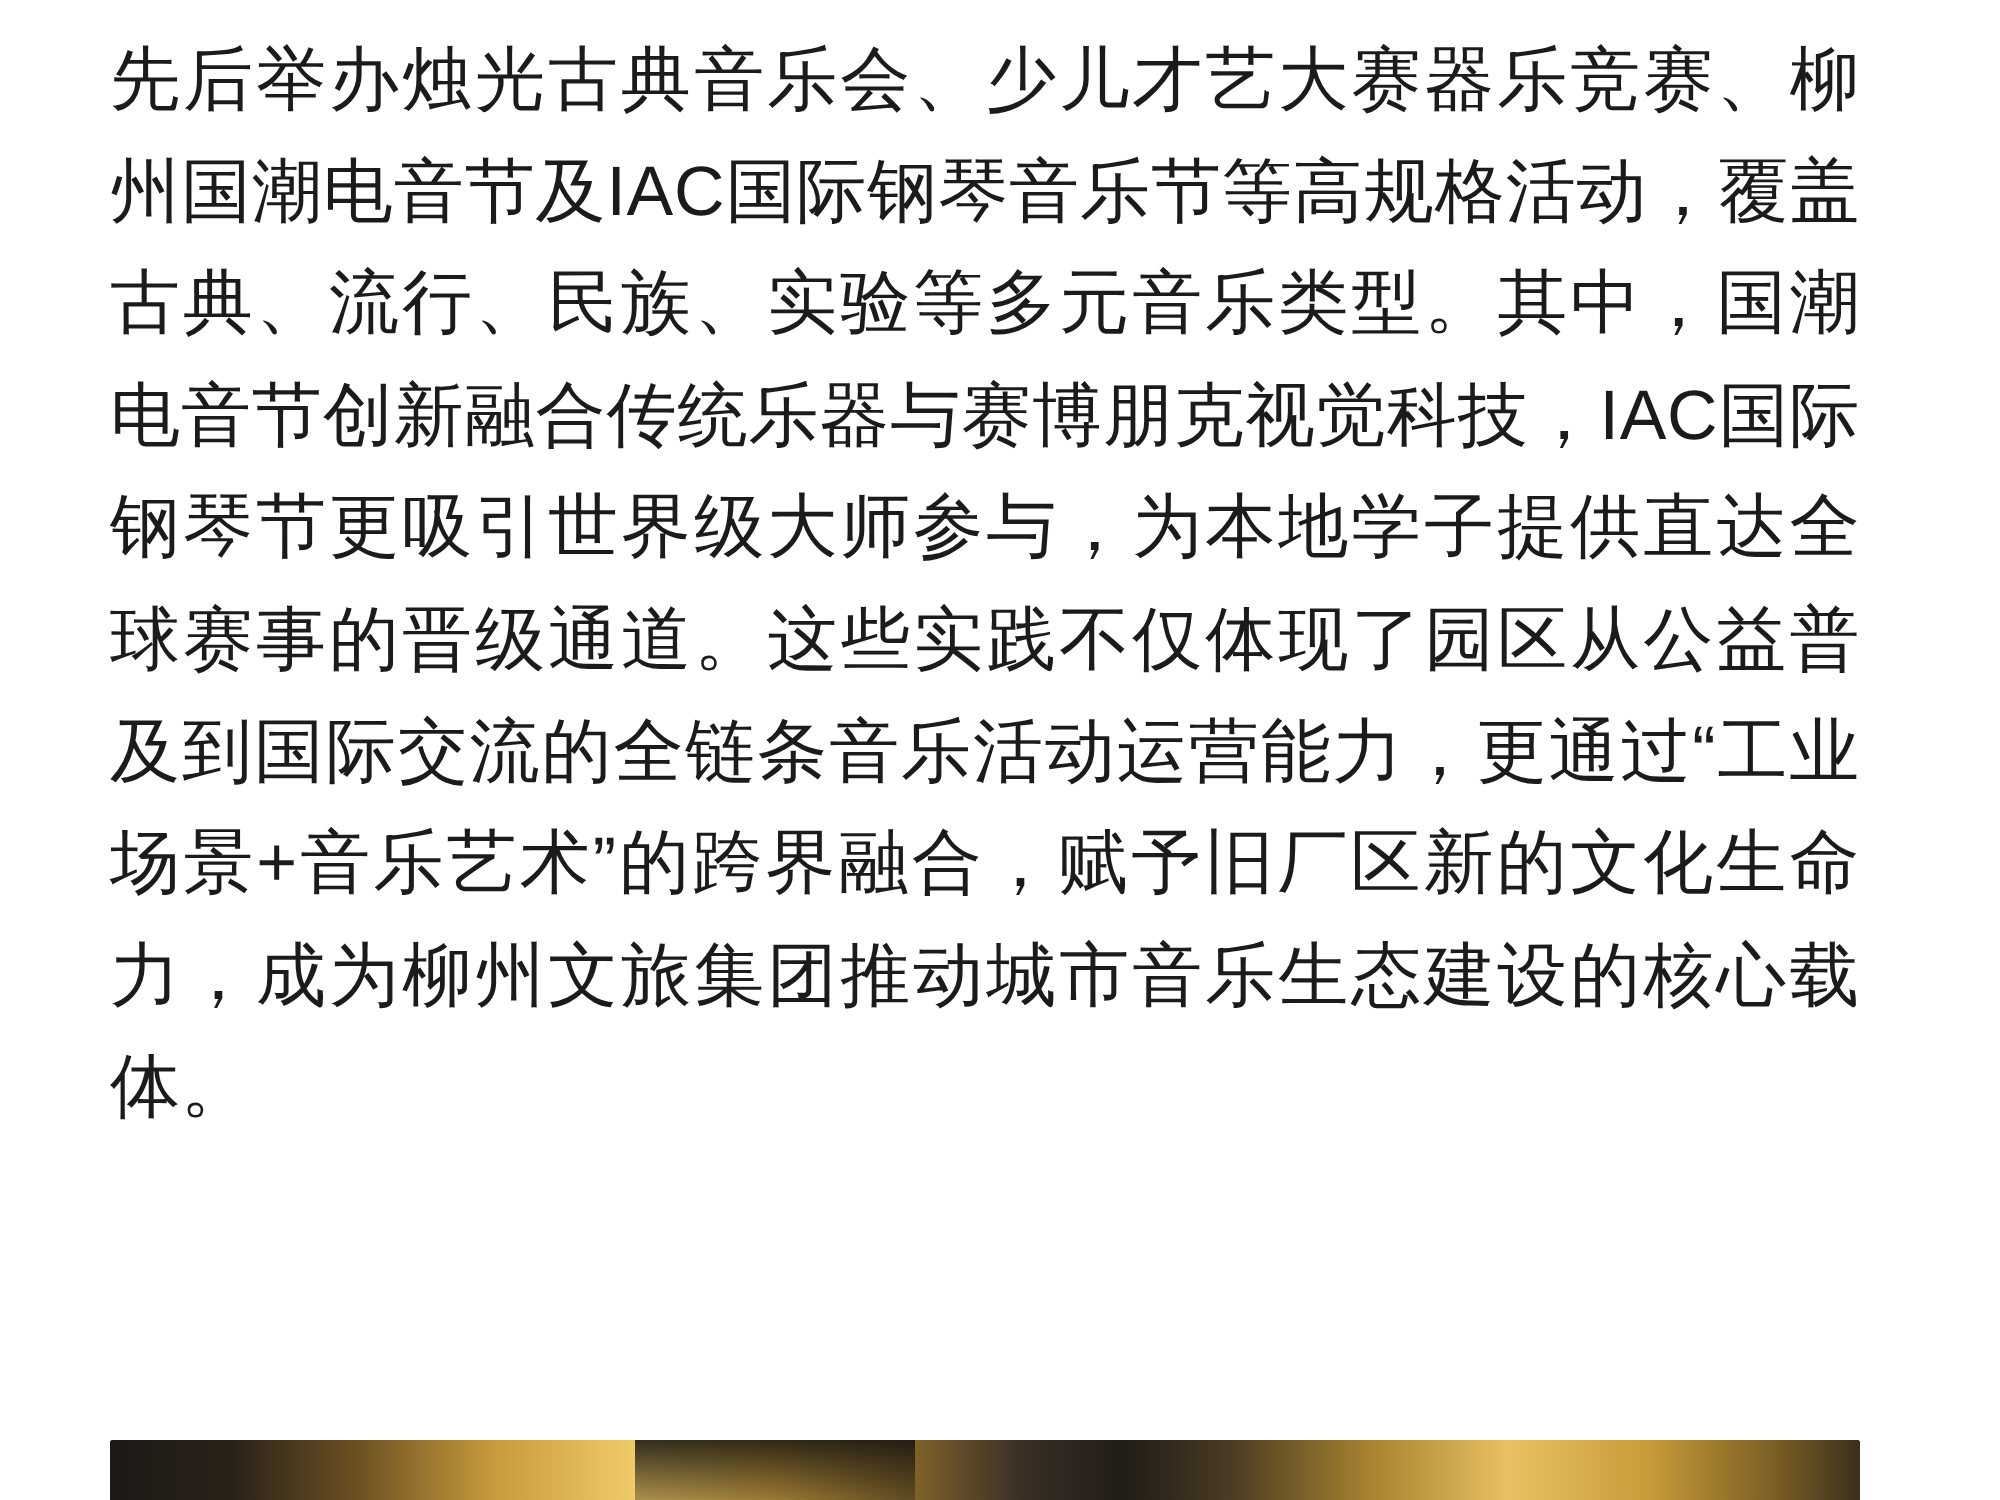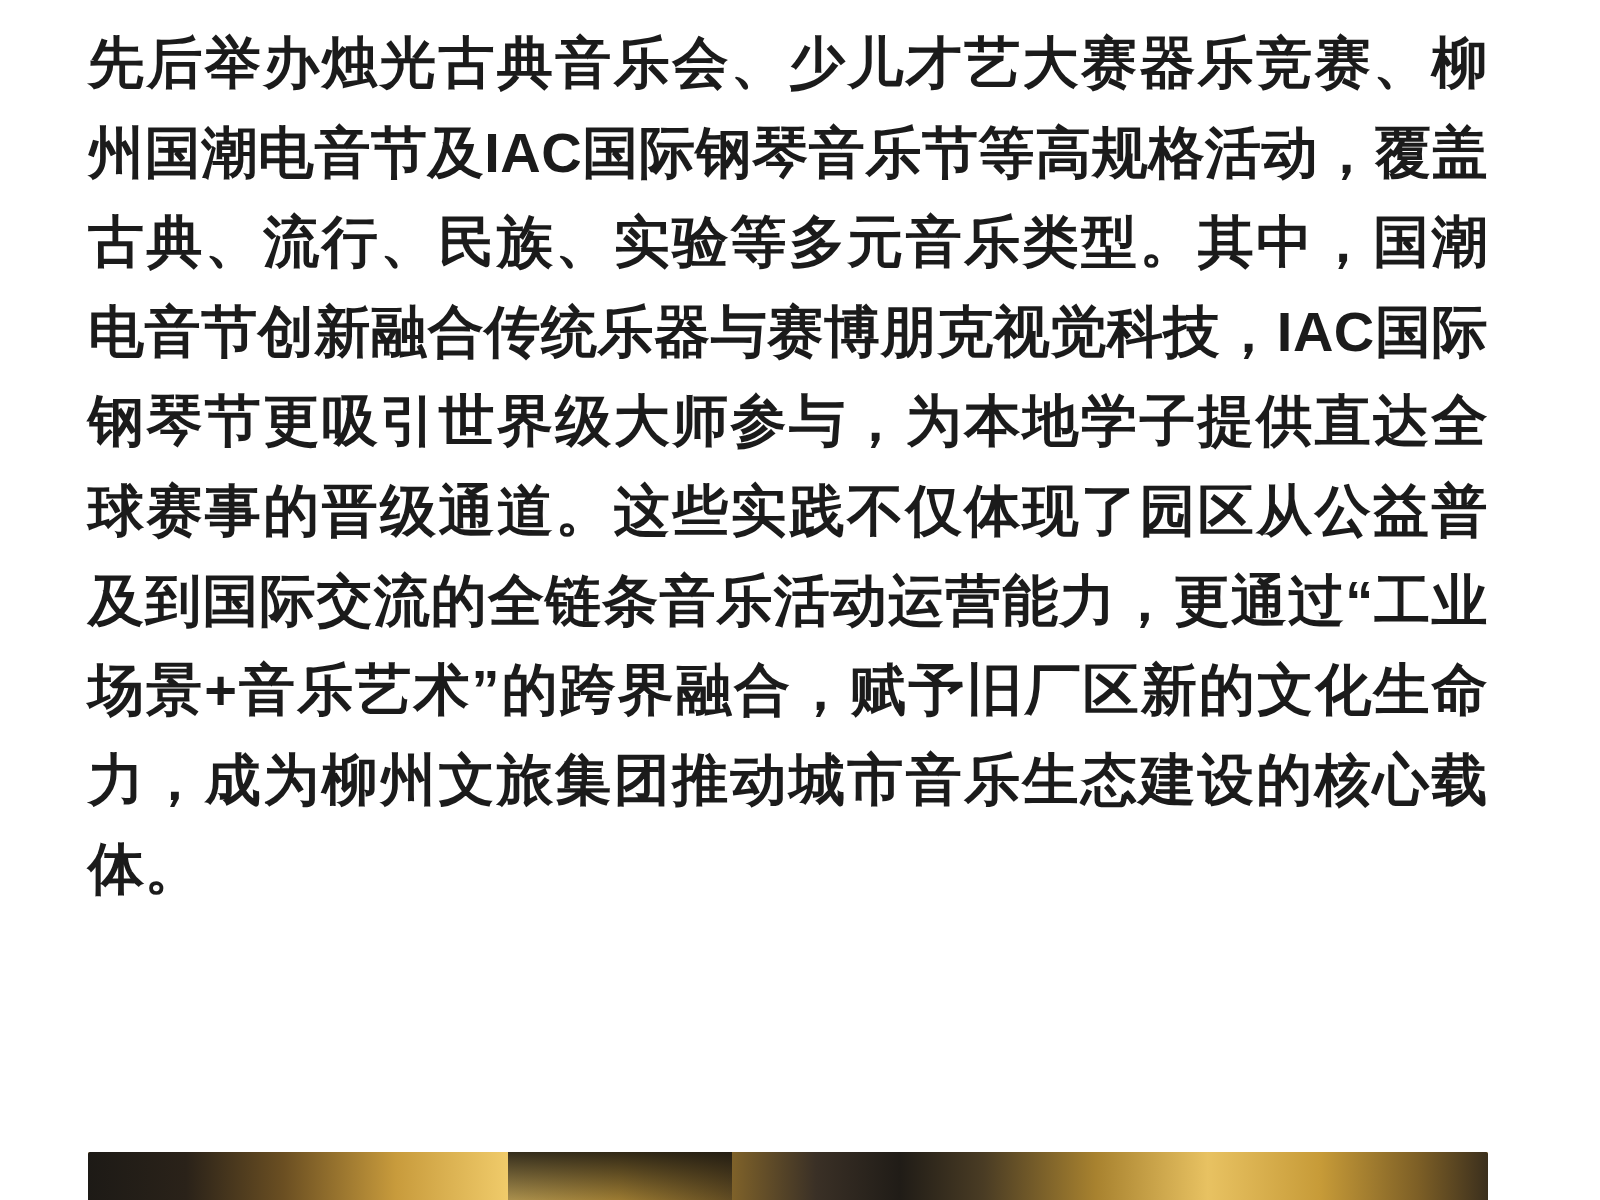--- a/index.html
+++ b/index.html
@@ -30,21 +30,21 @@
   }
 
   .paragraph {
     margin: 0;
     font-size: 56px;
     line-height: 1.60;
     letter-spacing: 0.5px;
     color: #1b1b1b;
     text-align: justify;
     text-justify: inter-character;
-    font-weight: 700;
+    font-weight: 400;
     font-family: "Liberation Sans", "DejaVu Sans", sans-serif;
     word-break: break-all;
   }
 
   .photo-strip {
     position: absolute;
     left: 88px;
     top: 1152px;
     width: 1400px;
     height: 48px;

